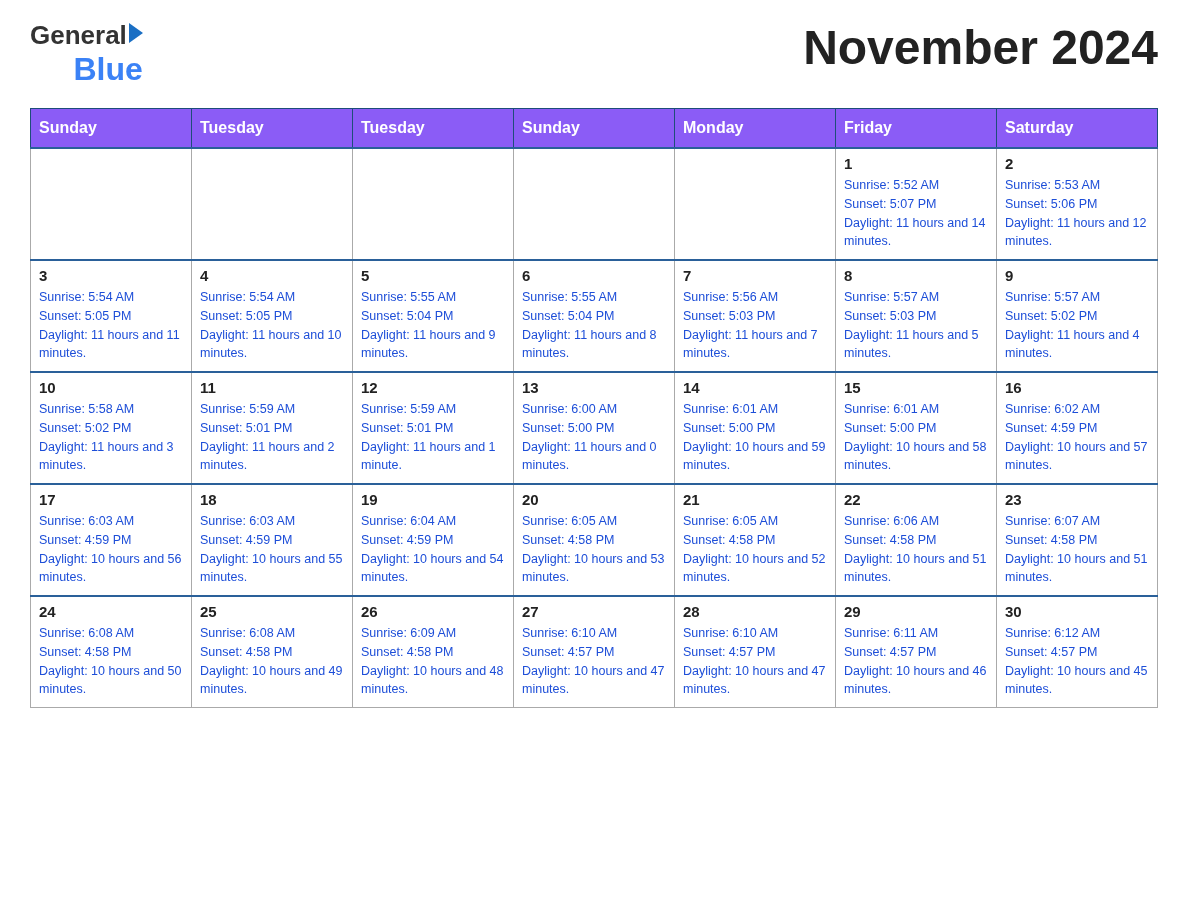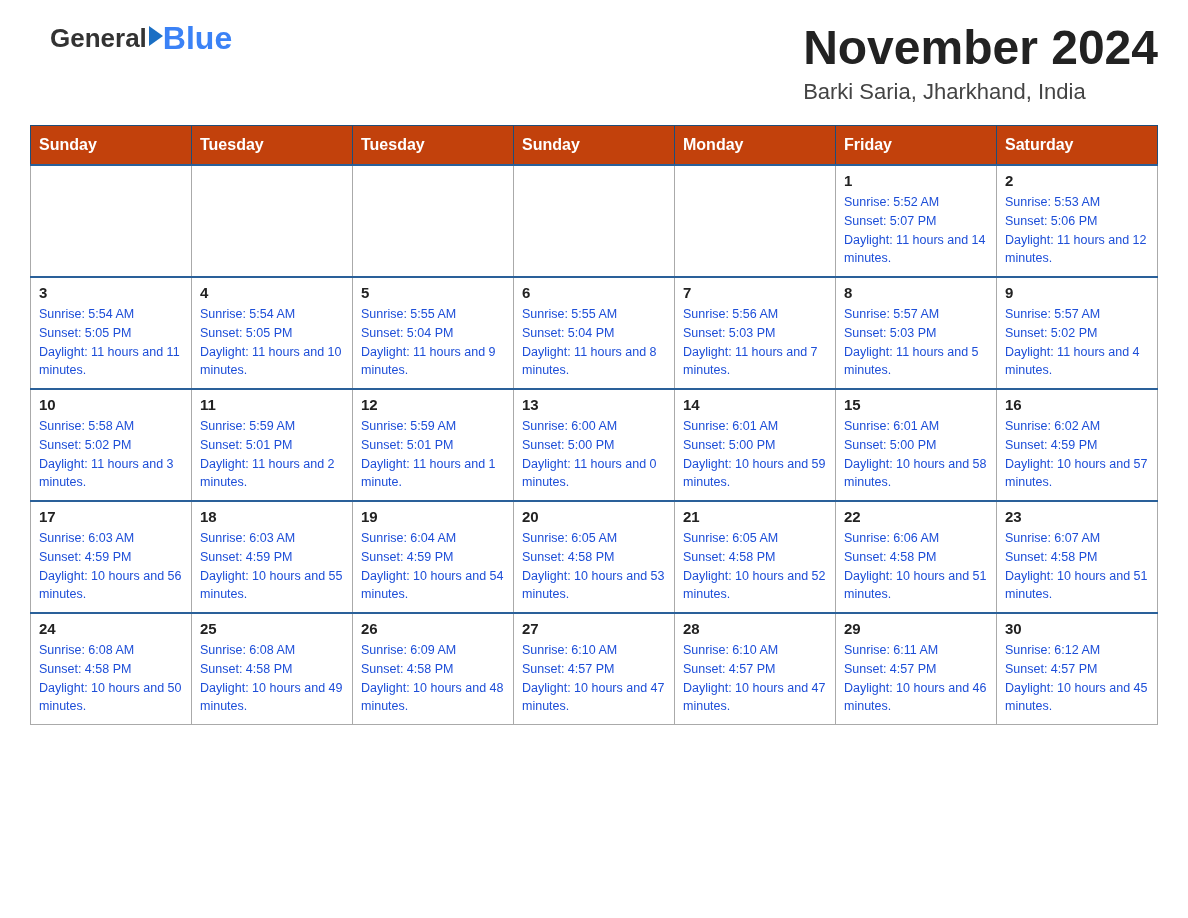--- a/index.html
+++ b/index.html
@@ -34,22 +34,21 @@
       width: 0;
       height: 0;
       border-left: 14px solid #1a6fc4;
       border-top: 10px solid transparent;
       border-bottom: 10px solid transparent;
       margin-left: 2px;
       margin-top: -6px;
     }
     .logo-wrapper {
       display: flex;
-      flex-direction: row;
-      margin-left: 20px;
+      flex-direction: column;
     }
     .logo-line1 {
       display: flex;
       align-items: center;
     }
     .logo-line2 {
       display: flex;
       justify-content: flex-end;
     }
     .title-section {
@@ -64,21 +63,21 @@
       font-size: 22px;
       color: #444;
       margin-top: 4px;
     }
     .calendar {
       width: 100%;
       border-collapse: collapse;
       border: 1px solid #aaa;
     }
     .calendar th {
-      background-color: #c2410c;
+      background-color: #8b5cf6;
       color: #fff;
       font-size: 16px;
       font-weight: bold;
       padding: 10px 8px;
       text-align: left;
       border: 1px solid #1e4d7a;
     }
     .calendar td {
       width: calc(100% / 7);
       vertical-align: top;
@@ -117,21 +116,20 @@
         <span class="logo-text-general">General</span>
         <div class="logo-arrow"></div>
       </div>
       <div class="logo-line2">
         <span class="logo-text-blue">Blue</span>
       </div>
     </div>
   </div>
   <div class="title-section">
     <div class="calendar-title">November 2024</div>
-    <div class="calendar-subtitle">Barki Saria, Jharkhand, India</div>
   </div>
 </div>
 
 <table class="calendar">
   <thead>
     <tr>
     <th>Sunday</th>
         <th>Tuesday</th>
         <th>Tuesday</th>
         <th>Sunday</th>

